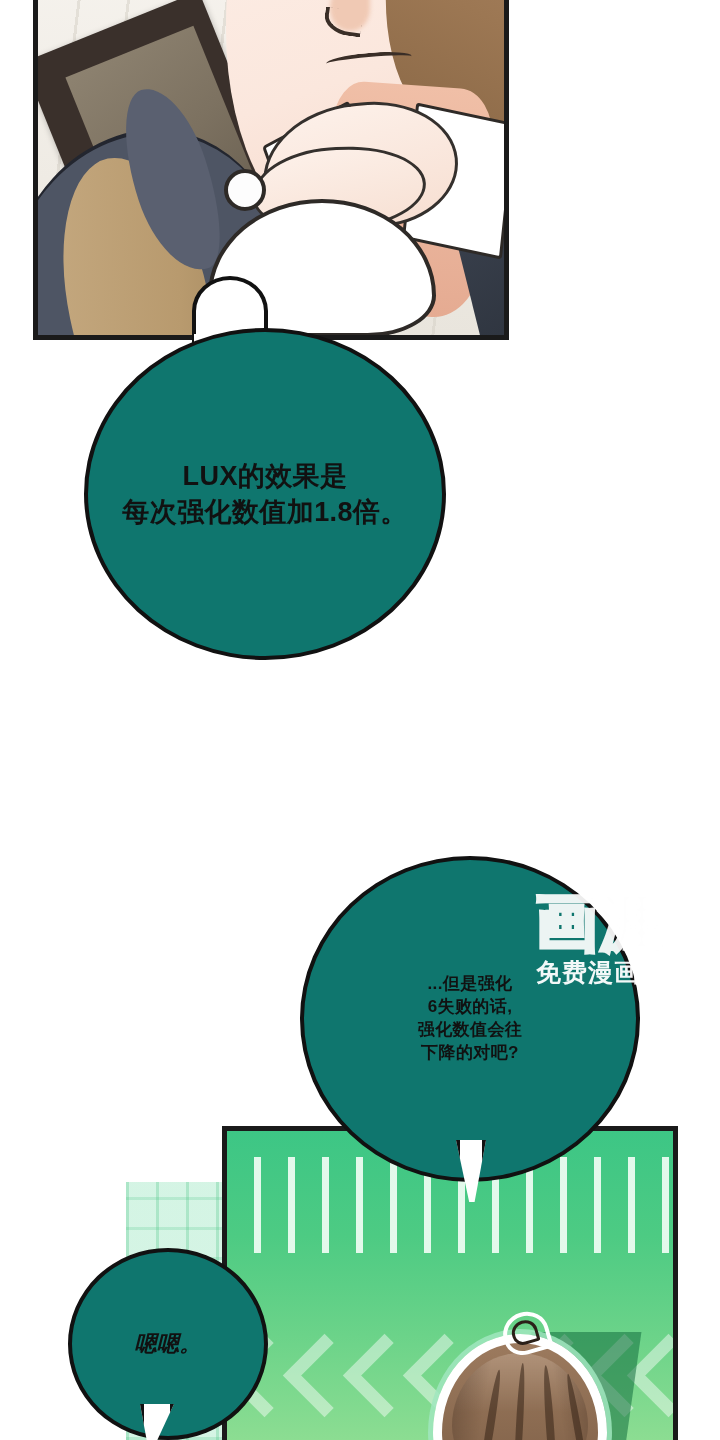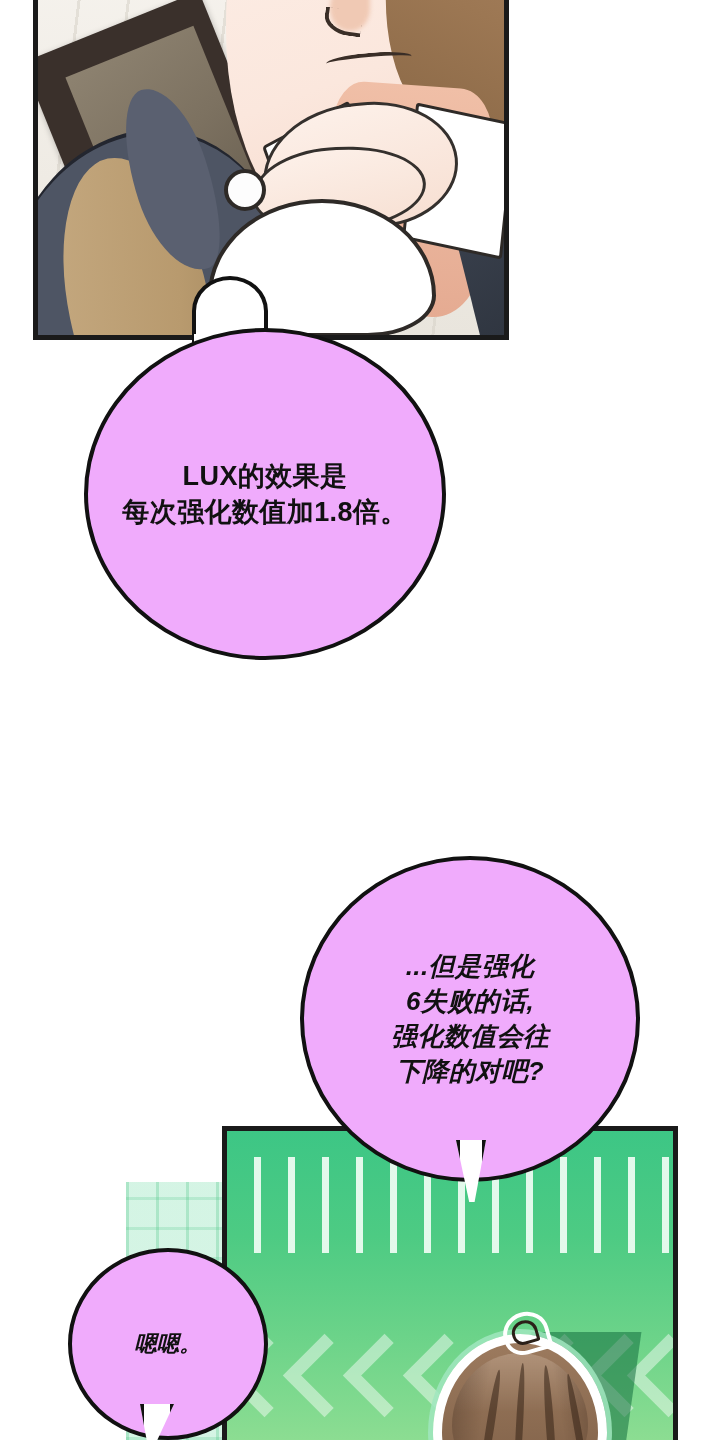--- a/index.html
+++ b/index.html
@@ -297,21 +297,21 @@
         rgba(122,214,166,0.55) 0px, rgba(122,214,166,0.55) 3px,
         rgba(180,236,208,0.38) 3px, rgba(180,236,208,0.38) 30px),
       repeating-linear-gradient(0deg,
         rgba(122,214,166,0.55) 0px, rgba(122,214,166,0.55) 3px,
         rgba(180,236,208,0.30) 3px, rgba(180,236,208,0.30) 30px);
   }
 
   
   .bubble {
     position: absolute;
-    background: #f0abfc;
+    background: #0f766e;
     border: 4px solid #111111;
     border-radius: 50%;
     display: flex;
     align-items: center;
     justify-content: center;
     box-sizing: border-box;
     z-index: 20;
   }
   .bubble-text {
     text-align: center;
@@ -343,21 +343,21 @@
     position: absolute;
     left: -2px; bottom: -8px;
     width: 68px; height: 16px;
     background: #ffffff;
   }
 
   #bubble-2 {
     left: 300px; top: 856px;
     width: 340px; height: 326px;
   }
-  #bubble-2 .bubble-text { font-size: 26px; font-style: italic; }
+  #bubble-2 .bubble-text { font-size: 17px; }
 
   
   .tail-2 {
     position: absolute;
     left: 456px; top: 1140px;
     width: 30px; height: 62px;
     background: #ffffff;
     border-left: 4px solid #111111;
     border-right: 4px solid #111111;
     box-sizing: border-box;
@@ -484,14 +484,18 @@
 强化数值会往
 下降的对吧?</div>
   </div>
   <div class="tail-2"></div>
 
   <div class="bubble" id="bubble-3">
     <div class="bubble-text">嗯嗯。</div>
   </div>
   <div class="tail-3"></div>
 
+  <div class="watermark">
+    <div class="wm-big">画涯</div>
+    <div class="wm-small">免费漫画</div>
+  </div>
 
 </div>
 
 </body></html>

